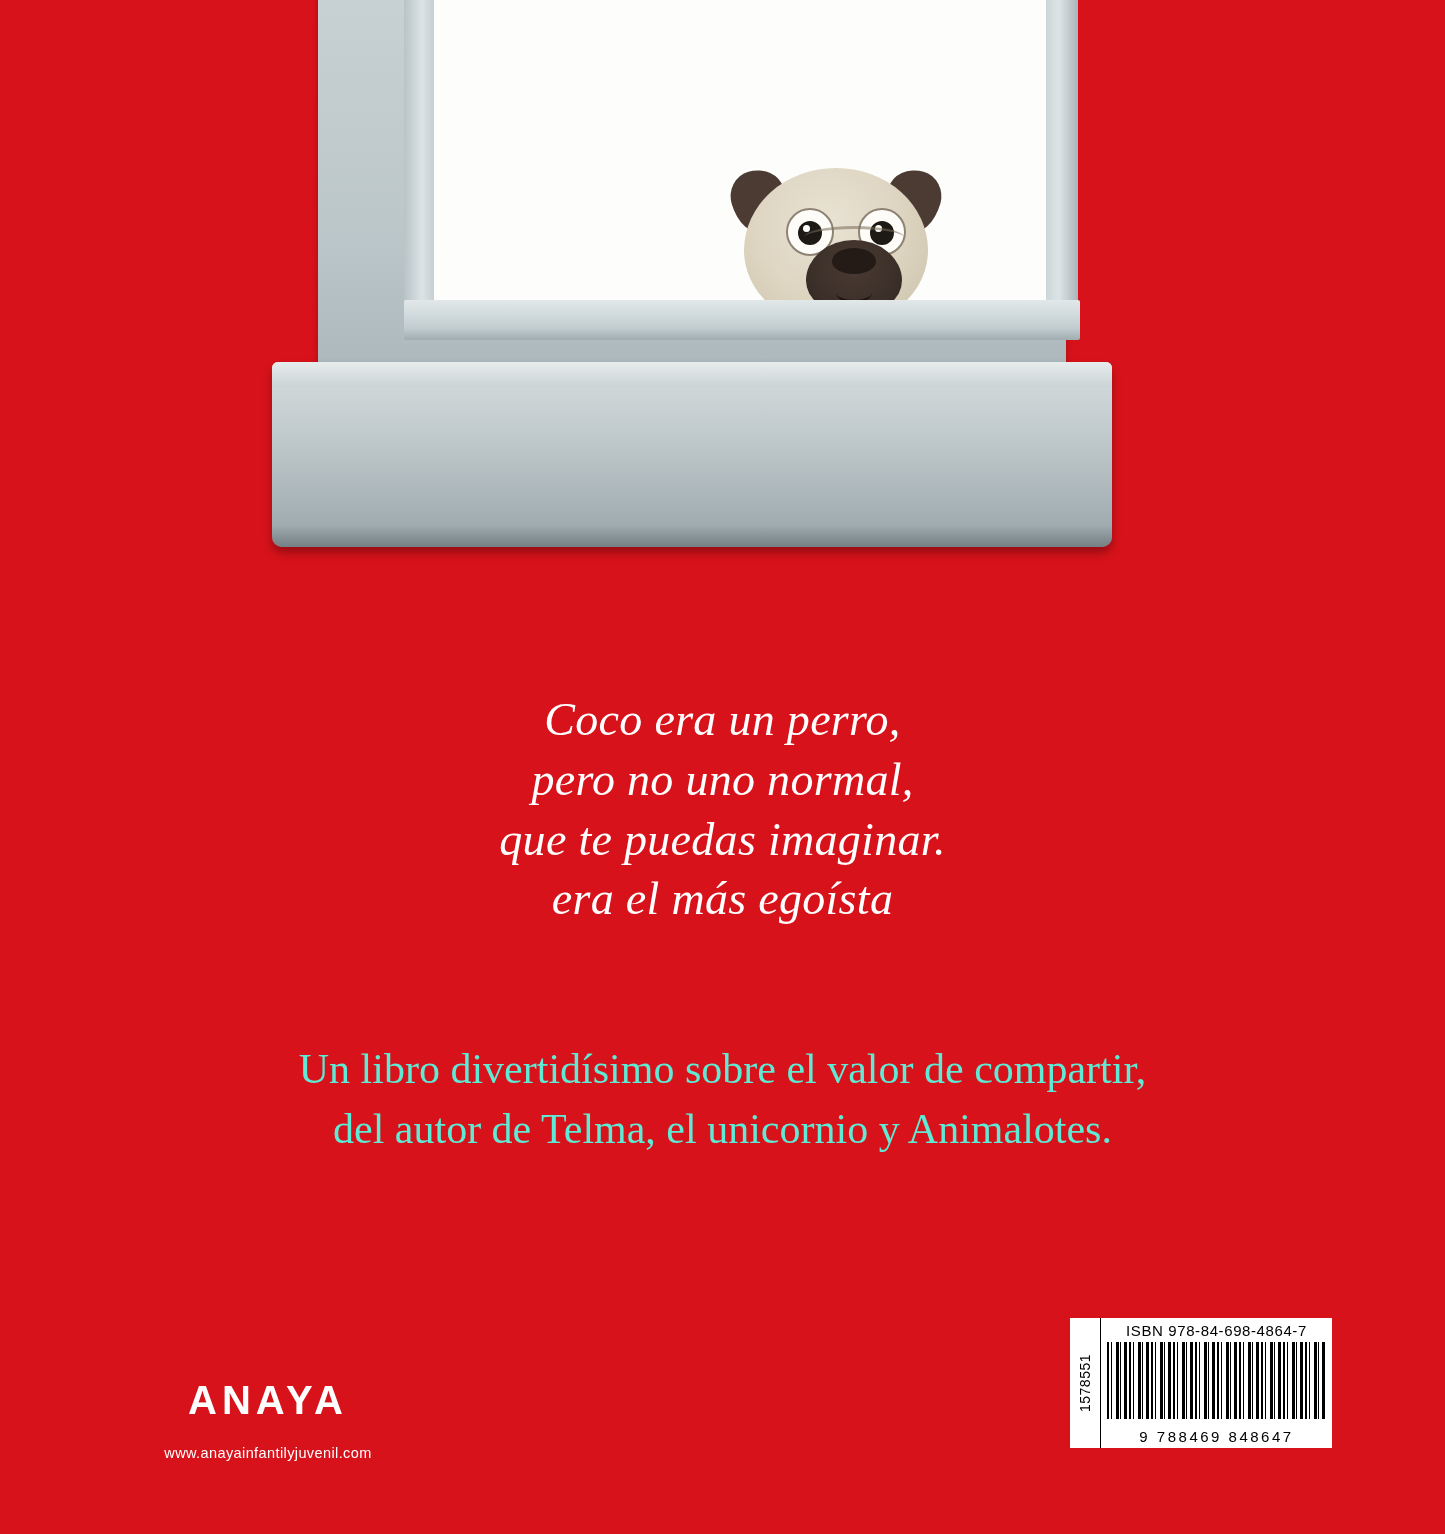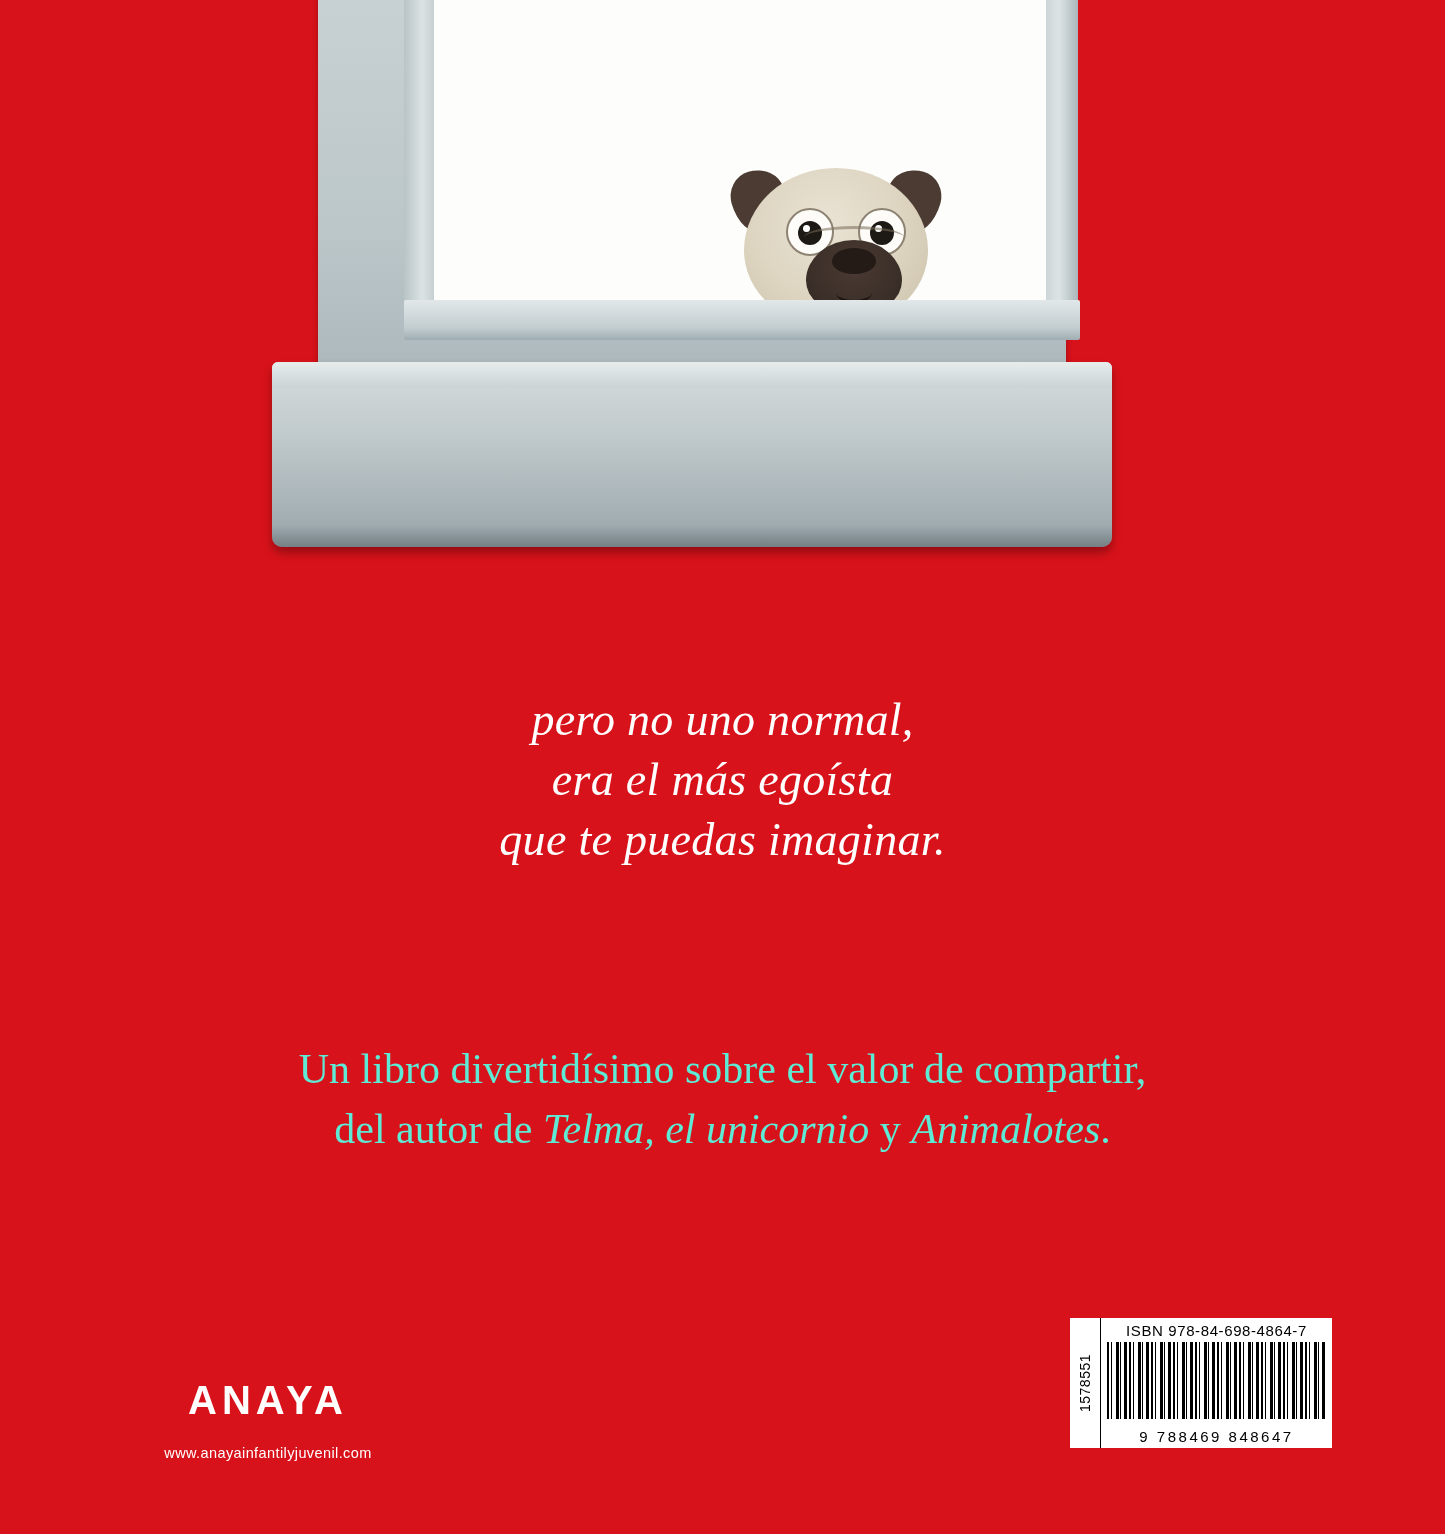--- a/index.html
+++ b/index.html
@@ -225,21 +225,20 @@
     position: absolute;
     top: 1040px;
     left: 0;
     width: 100%;
     text-align: center;
     color: #5eead4;
     font-size: 42px;
     line-height: 1.42;
   }
   .blurb .ttl {
-    font-style: italic;
     text-align: center;
   }
 
   
   .publisher {
     position: absolute;
     left: 108px;
     top: 1378px;
     width: 320px;
     text-align: center;
@@ -350,23 +349,24 @@
       <div class="sash-right"></div>
       <div class="sash-bottom"></div>
     </div>
     <div class="window-sill">
       <div class="sill-lip"></div>
       <div class="sill-shadow"></div>
     </div>
   </div>
 
   <div class="verse">
+    <div>Coco era un perro,</div>
     <div>pero no uno normal,</div>
+    <div>que te puedas imaginar.</div>
     <div>era el más egoísta</div>
-    <div>que te puedas imaginar.</div>
   </div>
 
   <div class="blurb">
     <div>Un libro divertidísimo sobre el valor de compartir,</div>
     <div>
       <span>del autor de </span><span class="ttl">Telma, el unicornio</span><span> y </span><span class="ttl">Animalotes</span><span>.</span>
     </div>
   </div>
 
   <div class="publisher">

